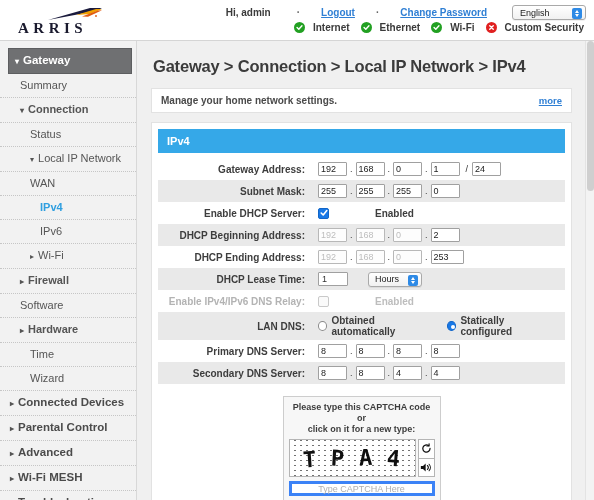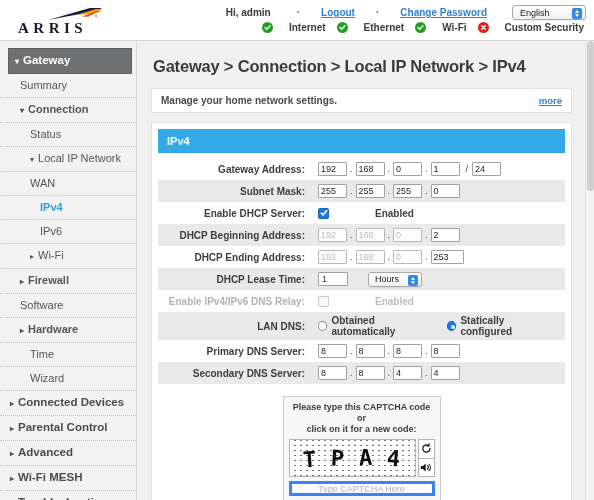--- a/index.html
+++ b/index.html
@@ -69,21 +69,21 @@
     border-right:2.5px solid transparent;
   }
   #lang-select .stepper .up { border-bottom:3px solid #fff; margin-bottom:1px; }
   #lang-select .stepper .dn { border-top:3px solid #fff; }
 
   #status-line {
     position:absolute; right:10px; top:22px;
     display:flex; align-items:center; gap:11px;
     font-size:10px; font-weight:bold; color:#3a3a3a;
   }
-  .status-item { display:flex; align-items:center; gap:16px; }
+  .status-item { display:flex; align-items:center; gap:8px; }
   .sdot {
     width:11px; height:11px; border-radius:50%;
     display:inline-flex; align-items:center; justify-content:center;
     color:#fff; font-size:8px; font-weight:bold; line-height:1;
   }
   .sdot.ok { background:#22a022; }
   .sdot.bad { background:#e02020; }
   .sdot svg { display:block; }
 
   
@@ -521,21 +521,21 @@
           <span class="ipbox">4</span>
           <span class="ipsep">.</span>
           <span class="ipbox">4</span>
         </div>
       </div>
 
       <div id="captcha-wrap">
         <div id="captcha">
           <div id="captcha-title">
             <div>Please type this CAPTCHA code or</div>
-            <div>click on it for a new code:</div>
+            <div>click on it for a new type:</div>
           </div>
           <div id="captcha-mid">
             <div id="captcha-img">
               <div id="captcha-glyphs">
                 <span>T</span>
                 <span>P</span>
                 <span>A</span>
                 <span>4</span>
               </div>
               <div id="captcha-noise"></div>

